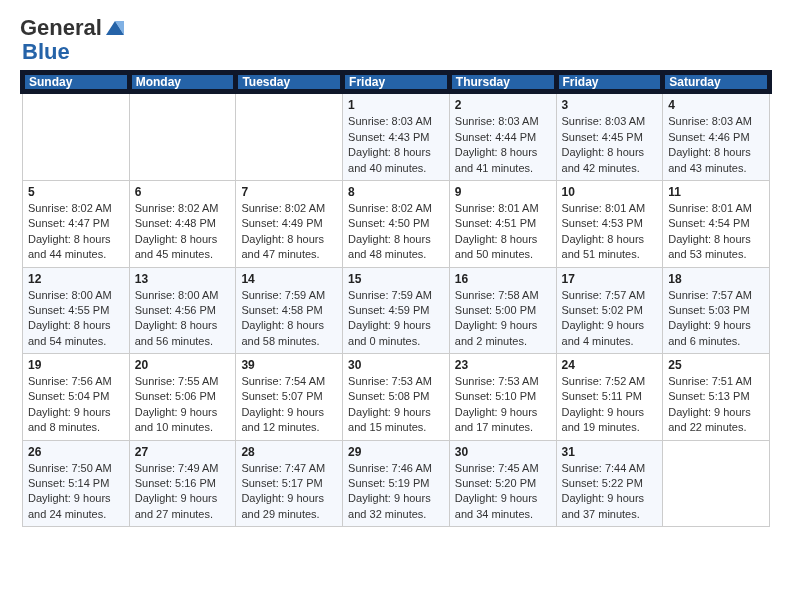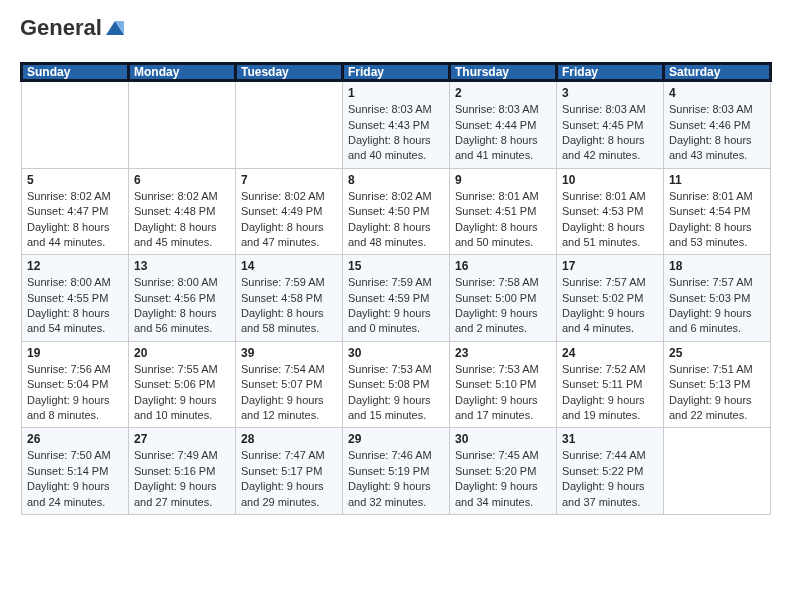--- a/index.html
+++ b/index.html
@@ -10,21 +10,21 @@
       min-height: 612px;
     }
     .page {
       width: 792px;
       padding: 16px 20px 10px 20px;
     }
     .header {
       display: flex;
       justify-content: space-between;
       align-items: center;
-      margin-bottom: 22px;
+      margin-bottom: 6px;
     }
     .logo {
       display: flex;
       align-items: center;
     }
     .logo-text {
       font-size: 22px;
       font-weight: bold;
       line-height: 1.1;
     }
@@ -52,21 +52,21 @@
       border-collapse: collapse;
       font-size: 11px;
     }
     thead tr th {
       background-color: #2563a8;
       color: #fff;
       padding: 0 4px;
       text-align: left;
       font-size: 12px;
       font-weight: bold;
-      border: 3px solid #0f172a;
+      border: 5px solid #0f172a;
     }
     tbody tr td {
       vertical-align: top;
       padding: 4px 5px;
       border: 1px solid #ccc;
       min-height: 80px;
       height: 85px;
       width: 14.28%;
     }
     tbody tr:nth-child(odd) td {
@@ -96,20 +96,23 @@
 <div class="page">
   <div class="header">
     <div class="logo">
       <div>
         <div style="display:flex;align-items:center;">
           <span class="logo-text logo-general">General</span>
           <svg class="logo-icon" viewBox="0 0 22 22">
             <polygon points="2,18 11,4 20,18" fill="#2563a8"></polygon>
             <polygon points="11,4 20,4 20,18" fill="#4a90d9" opacity="0.7"></polygon>
           </svg>
+        </div>
+        <div style="margin-left:2px;">
+          <span class="logo-text logo-blue">Blue</span>
         </div>
       </div>
     </div>
     <div class="title-block">
     </div>
   </div>
 
   <table>
     <thead>
       <tr>

